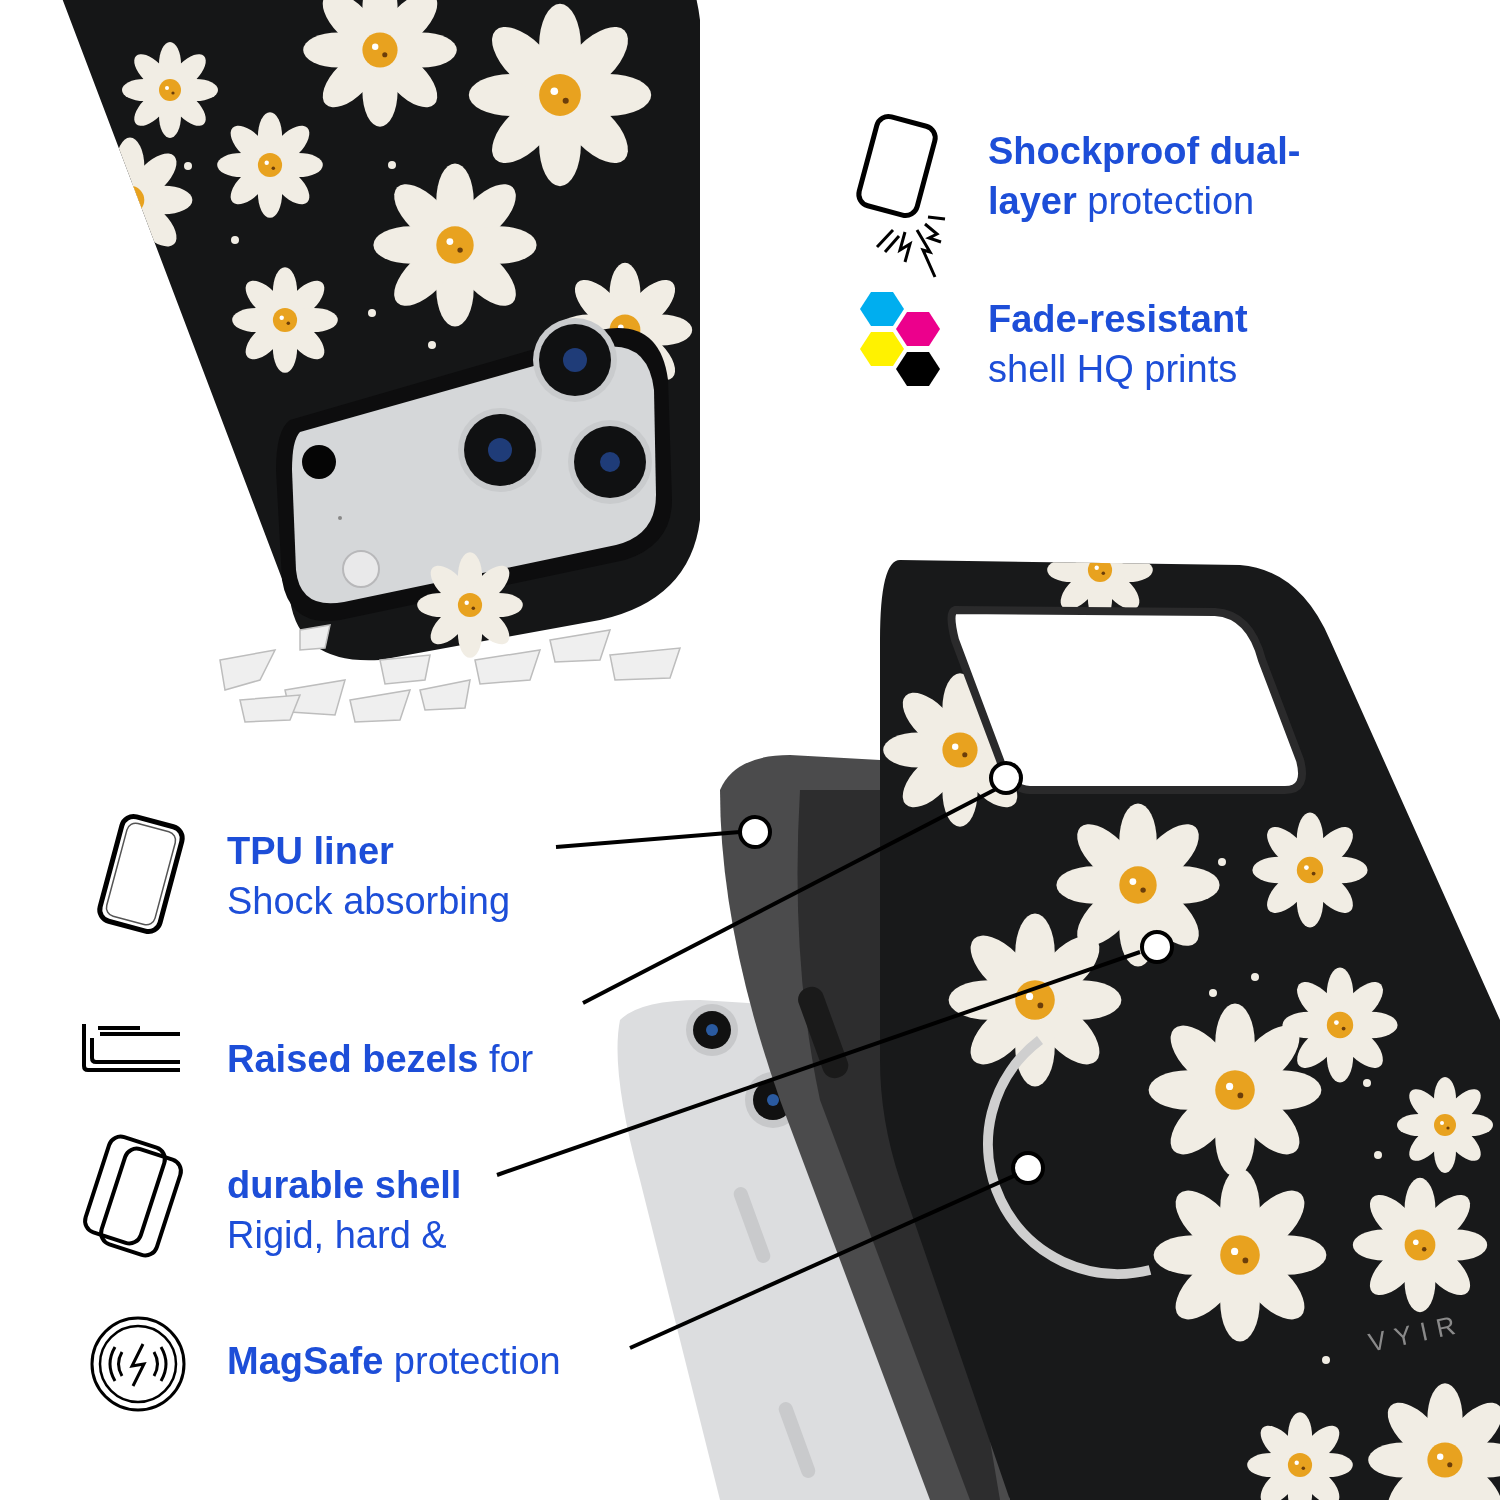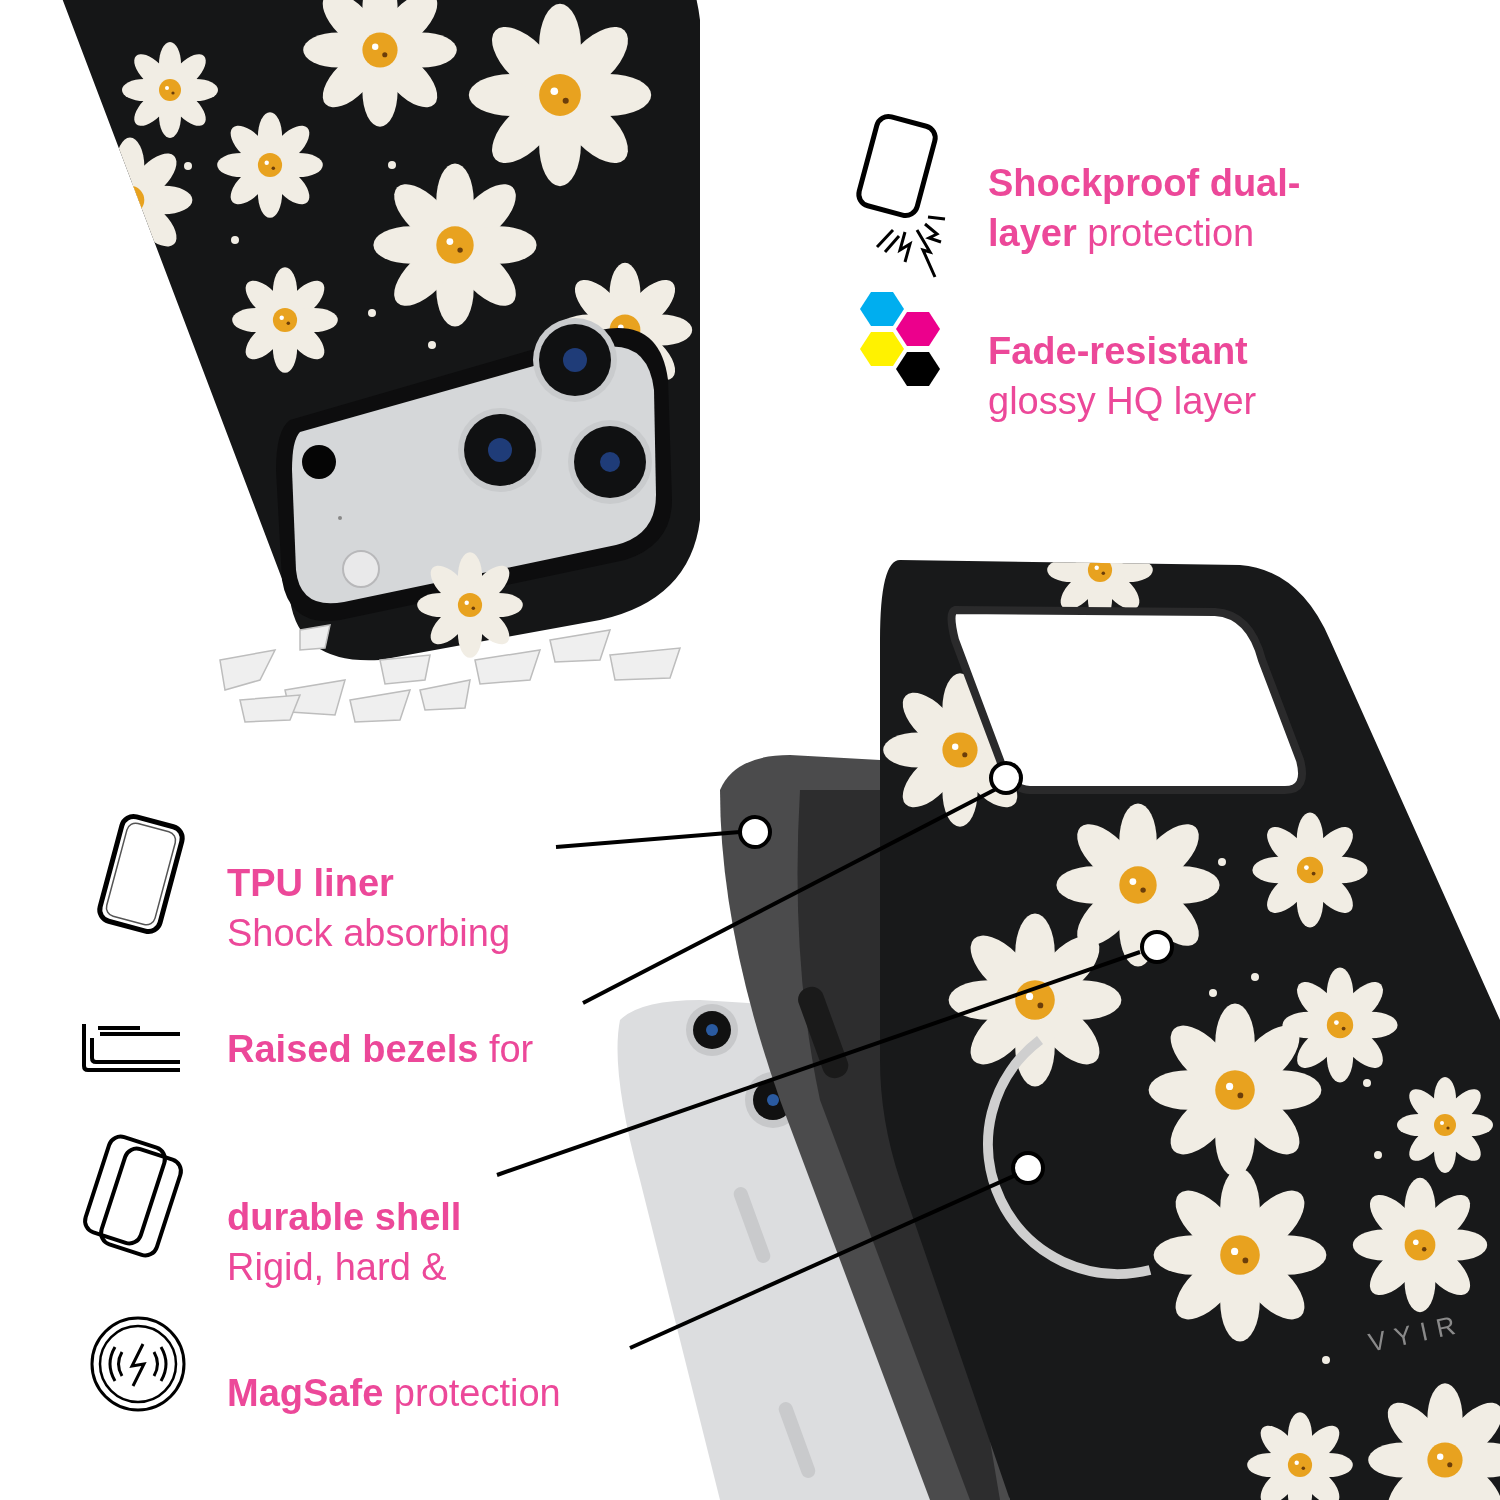--- a/index.html
+++ b/index.html
@@ -1,18 +1,18 @@
 <!DOCTYPE html>
 <html><head>
 <meta charset="utf-8">
 <style>
   html,body{margin:0;padding:0;}
   body{width:1500px;height:1500px;position:relative;overflow:hidden;background:#ffffff;font-family:"Liberation Sans",sans-serif;color:#000;}
   .layer{position:absolute;left:0;top:0;width:1500px;height:1500px;}
-  .feature{position:absolute;font-size:38px;line-height:50px;color:#ec4899;margin-top:32px;}
+  .feature{position:absolute;font-size:38px;line-height:50px;color:#1d4ed8;}
   .feature b{font-weight:700;}
   .feature .n{font-weight:400;}
   .icon{position:absolute;}
   .brand{position:absolute;left:1368px;top:1318px;font-size:26px;letter-spacing:9px;color:#8a8a8a;transform:rotate(-12deg);font-family:"Liberation Sans",sans-serif;}
 </style>
 </head>
 <body>
 
 <svg class="layer" viewBox="0 0 1500 1500" xmlns="http://www.w3.org/2000/svg">
   <defs>
@@ -175,21 +175,21 @@
 <div class="icon" style="left:856px;top:290px;width:90px;height:105px;">
   <svg width="90" height="105" viewBox="0 0 90 105">
     <polygon points="4,19 15,2 37,2 48,19 37,36 15,36" fill="#00aeef"></polygon>
     <polygon points="40,39 51,22 73,22 84,39 73,56 51,56" fill="#ec008c"></polygon>
     <polygon points="4,59 15,42 37,42 48,59 37,76 15,76" fill="#fff200"></polygon>
     <polygon points="40,79 51,62 73,62 84,79 73,96 51,96" fill="#000"></polygon>
   </svg>
 </div>
 <div class="feature" style="left:988px;top:294px;">
   <div><b>Fade-resistant</b></div>
-  <div><span class="n">glossy HQ layer</span></div>
+  <div><span class="n">shell HQ prints</span></div>
 </div>
 
 <div class="icon" style="left:92px;top:812px;width:100px;height:130px;">
   <svg width="100" height="130" viewBox="0 0 100 130">
     <rect x="18" y="8" width="62" height="108" rx="12" fill="none" stroke="#000" stroke-width="5" transform="rotate(15 49 62)"></rect>
     <rect x="24" y="14" width="50" height="96" rx="9" fill="none" stroke="#555" stroke-width="1.5" transform="rotate(15 49 62)"></rect>
   </svg>
 </div>
 <div class="feature" style="left:227px;top:826px;">
   <div><b>TPU liner</b></div>
@@ -199,21 +199,21 @@
 <div class="icon" style="left:80px;top:1022px;width:105px;height:55px;">
   <svg width="105" height="55" viewBox="0 0 105 55">
     <g fill="none" stroke="#000" stroke-width="4">
       <path d="M4,2 L4,44 Q4,48 8,48 L100,48"></path>
       <path d="M12,16 L12,36 Q12,40 16,40 L100,40"></path>
       <path d="M20,12 L100,12"></path>
       <path d="M18,6 L60,6"></path>
     </g>
   </svg>
 </div>
-<div class="feature" style="left:227px;top:992px;text-align:right;">
+<div class="feature" style="left:227px;top:1034px;text-align:right;">
   <div><b>Raised bezels</b><span class="n"> for</span></div>
 </div>
 
 <div class="icon" style="left:80px;top:1130px;width:115px;height:140px;">
   <svg width="115" height="140" viewBox="0 0 115 140">
     <g fill="none" stroke="#000" stroke-width="4">
       <rect x="16" y="10" width="58" height="100" rx="12" transform="rotate(18 45 60)"></rect>
       <rect x="32" y="22" width="58" height="100" rx="12" transform="rotate(18 61 72)"></rect>
     </g>
   </svg>

